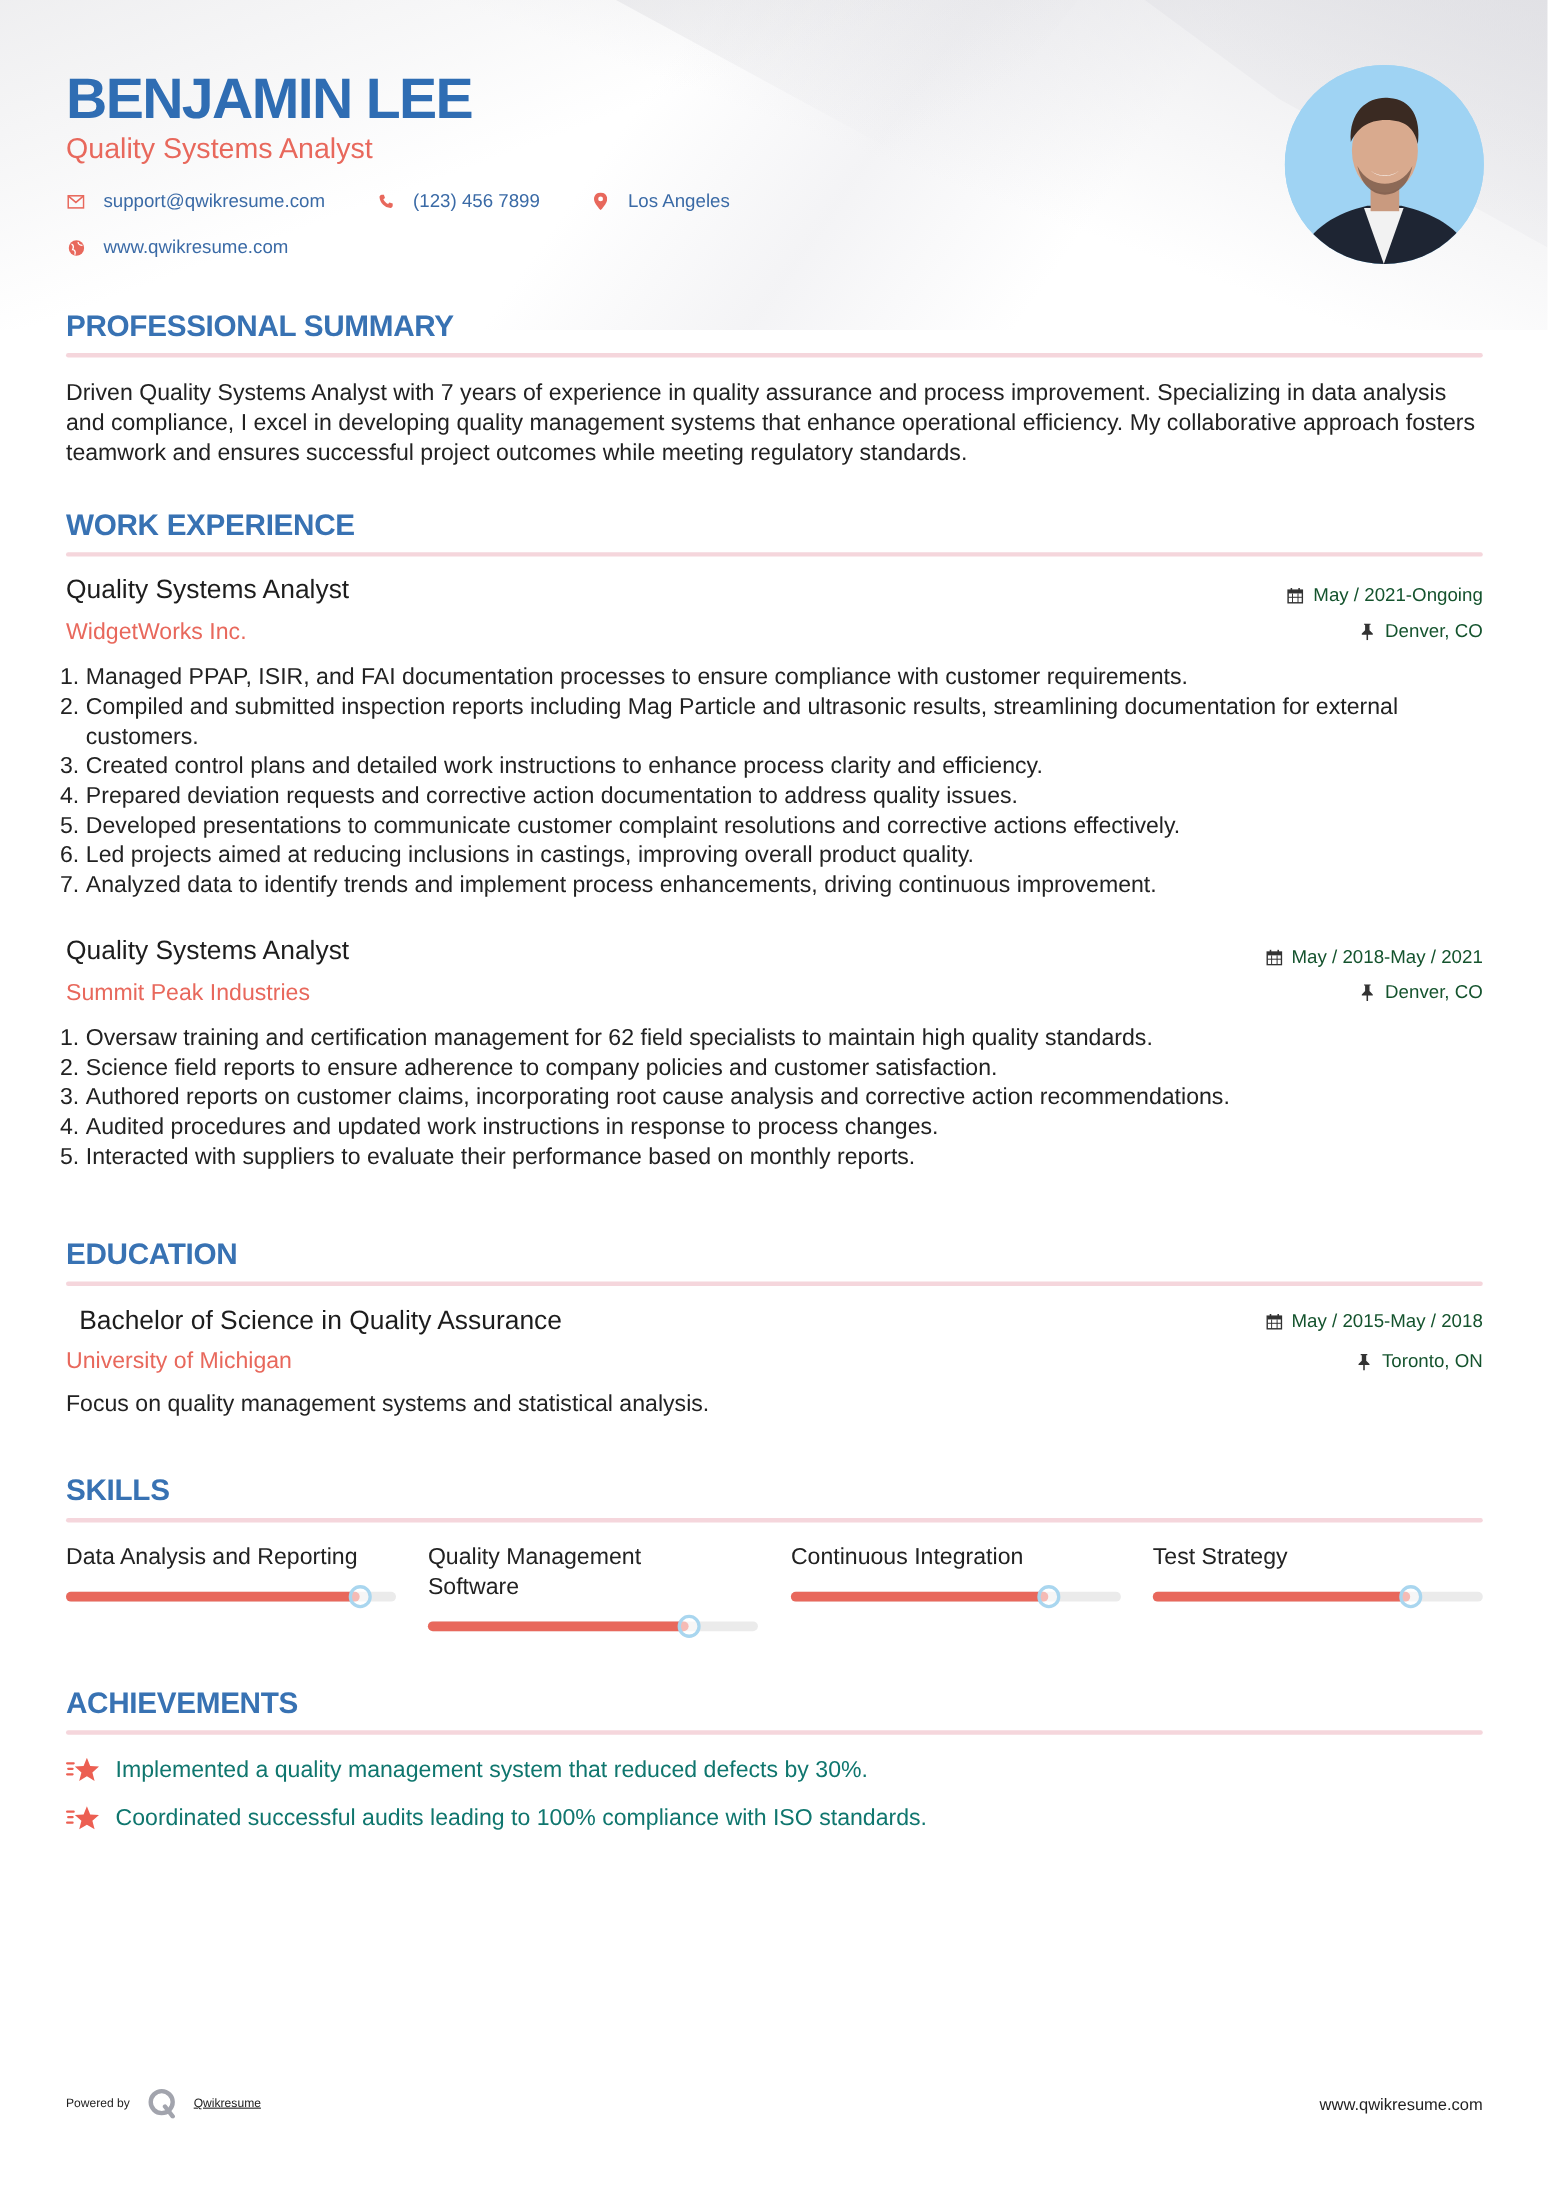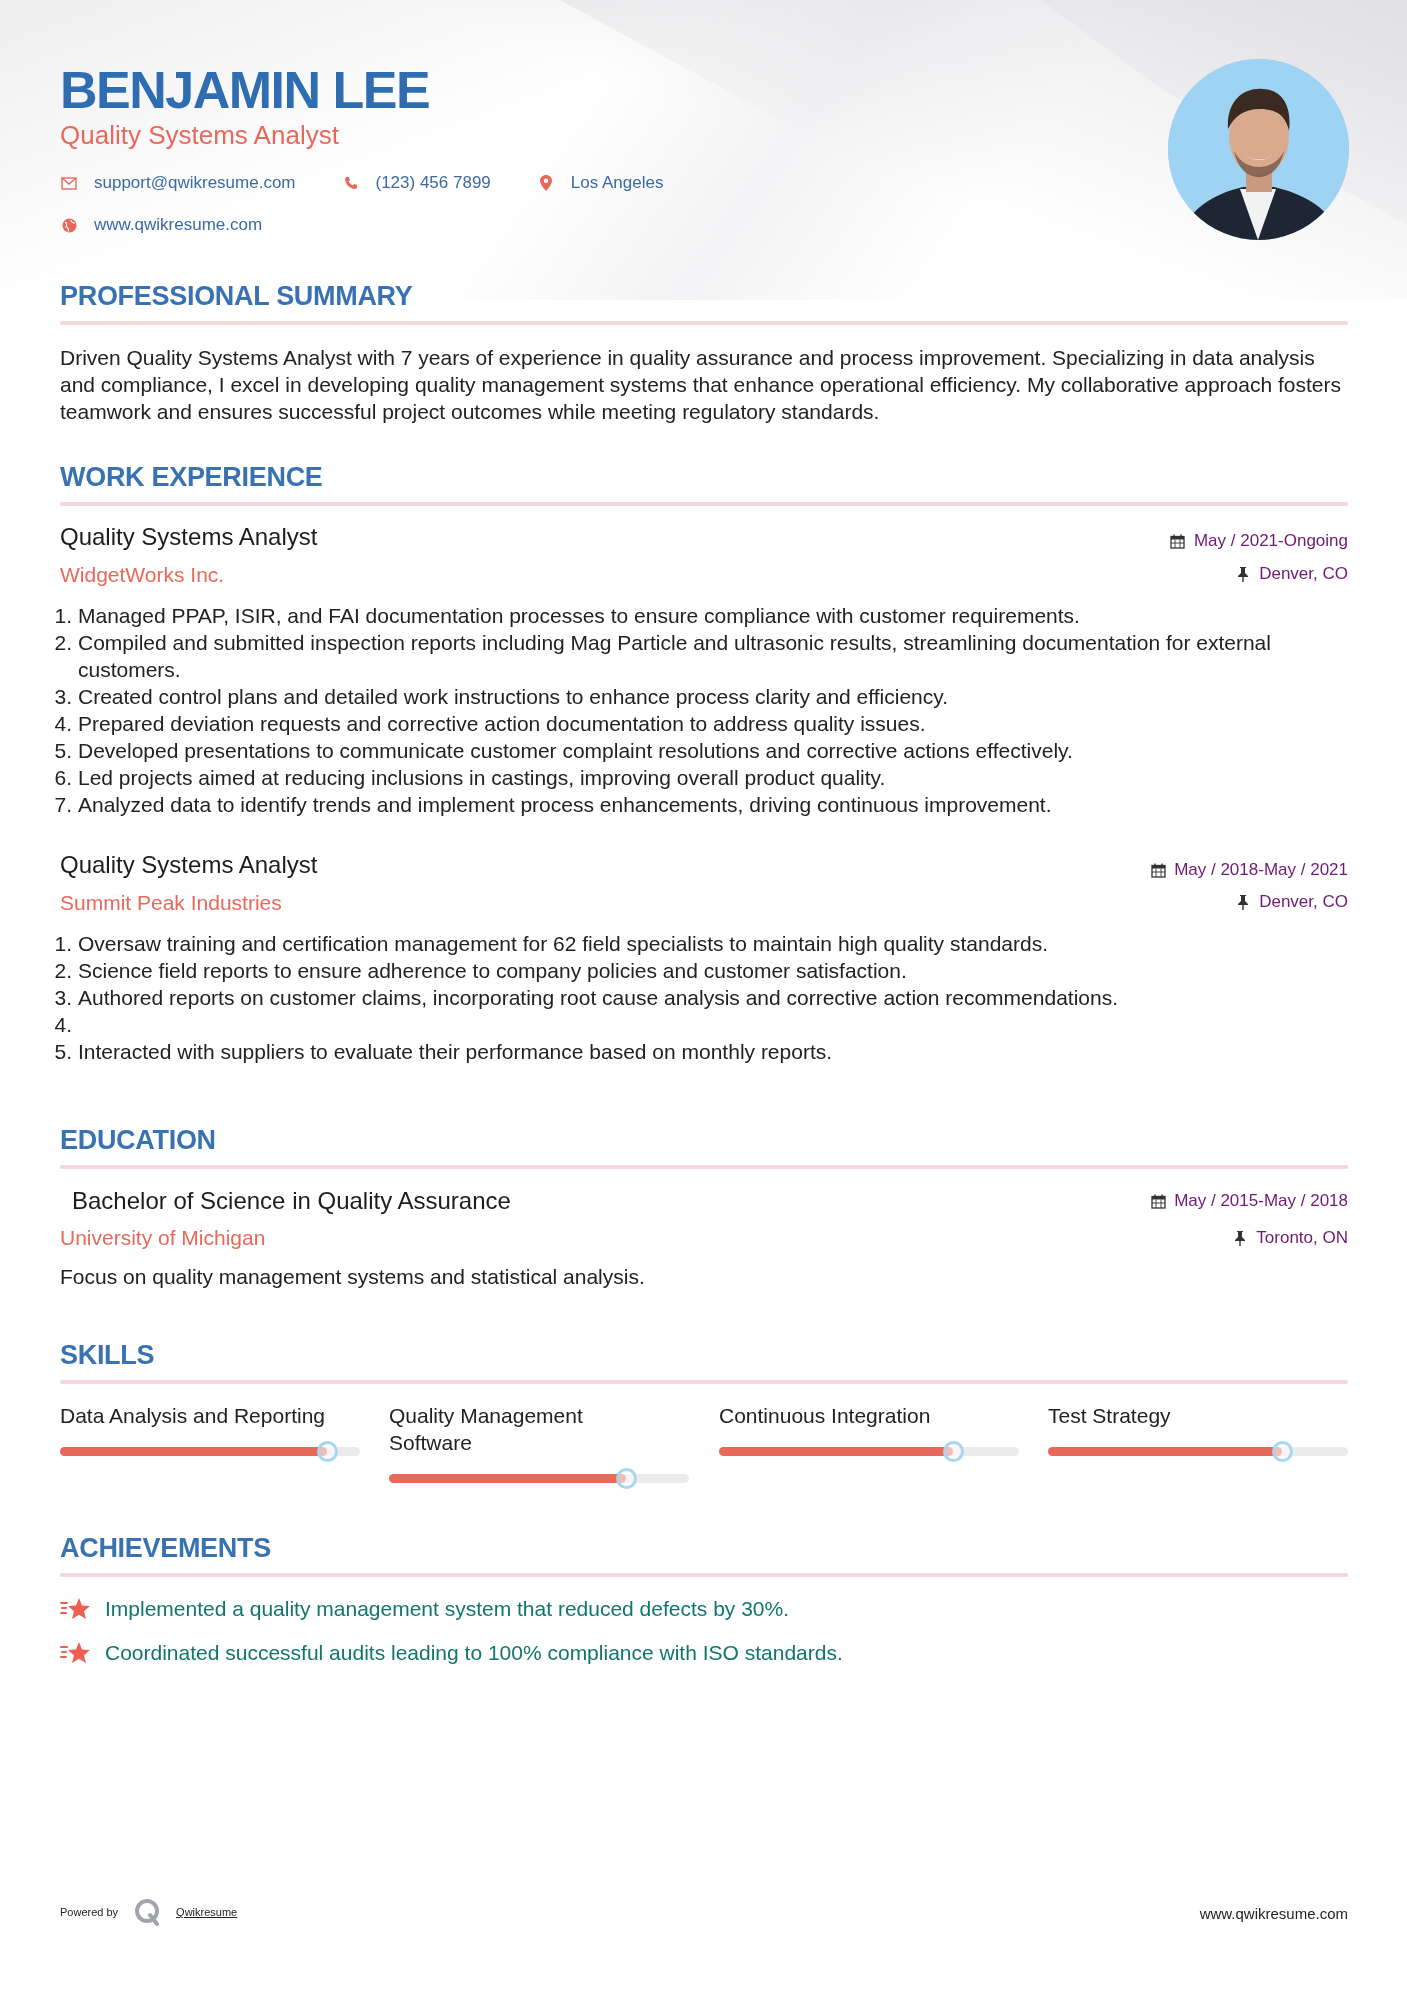--- a/index.html
+++ b/index.html
@@ -53,21 +53,21 @@
   .rule {
     position: absolute; left: 60px; width: 1288px; height: 4px; background: #f5d6dc; border-radius: 2px;
   }
   .para {
     position: absolute; left: 60px; width: 1290px;
     font-size: 21px; line-height: 27px; color: #222;
   }
   .entry-title { position: absolute; left: 60px; font-size: 24px; color: #1d1d1d; }
   .entry-sub { position: absolute; left: 60px; font-size: 21px; color: #e8685c; }
   .meta {
-    position: absolute; right: 59px; font-size: 17px; color: #701a75;
+    position: absolute; right: 59px; font-size: 17px; color: #14532d;
     display: flex; align-items: center; justify-content: flex-end; padding-left: 12px;
   }
   .meta .ic { width: 16px; height: 16px; margin-right: 8px; display:inline-flex; align-items:center; justify-content:center; }
   ol.bullets {
     position: absolute; left: 60px; width: 1290px;
     list-style: none; font-size: 21px; line-height: 27px; color: #222;
   }
   ol.bullets li { display: flex; }
   ol.bullets li .num { width: 18px; flex: none; text-align: right; margin-left: -6px; margin-right: 6px; }
 
@@ -242,20 +242,21 @@
   <li>
       <span class="num">2.</span>
       <span>Science field reports to ensure adherence to company policies and customer satisfaction.</span>
     </li>
   <li>
       <span class="num">3.</span>
       <span>Authored reports on customer claims, incorporating root cause analysis and corrective action recommendations.</span>
     </li>
   <li>
       <span class="num">4.</span>
+      <span>Audited procedures and updated work instructions in response to process changes.</span>
     </li>
   <li>
       <span class="num">5.</span>
       <span>Interacted with suppliers to evaluate their performance based on monthly reports.</span>
     </li>
 </ol>
 
 <div class="section-title" style="top:1125px;">EDUCATION</div>
 <div class="rule" style="top:1165px;"></div>
 <div class="entry-title" style="top:1187px;margin-left:12px;">Bachelor of Science in Quality Assurance</div>

